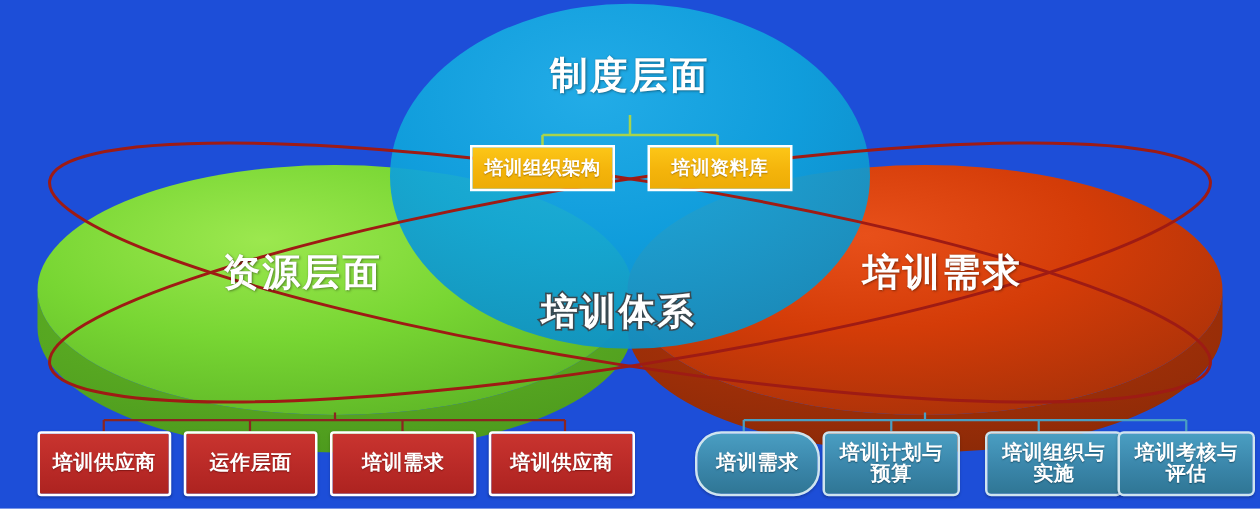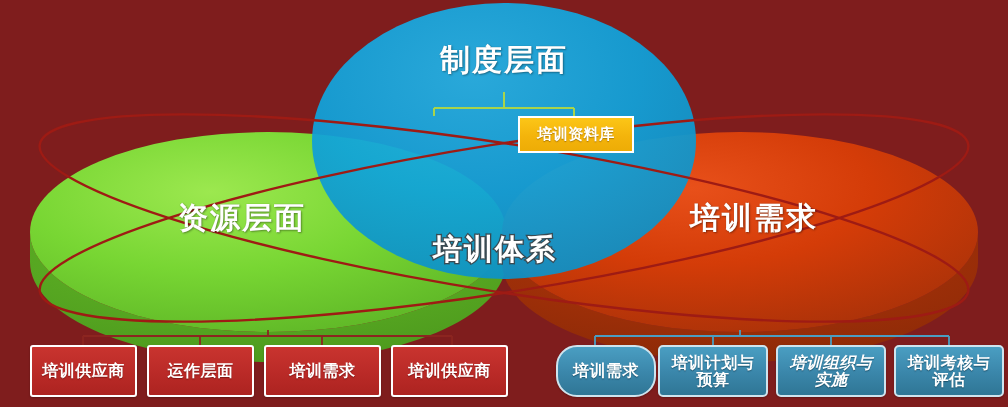--- a/index.html
+++ b/index.html
@@ -4,21 +4,21 @@
 <style>
   html, body {
     margin: 0;
     padding: 0;
     background: #ffffff;
   }
   #stage {
     position: relative;
     width: 1008px;
     height: 407px;
-    background: #7f1d1d;
+    background: #1d4ed8;
     overflow: hidden;
     font-family: "Liberation Sans", "DejaVu Sans", sans-serif;
   }
   #venn-svg {
     position: absolute;
     left: 0;
     top: 0;
     width: 1008px;
     height: 407px;
   }
@@ -107,21 +107,21 @@
     text-shadow: 0 1px 1px rgba(10,50,70,.6);
   }
 
   #lcard-0 { left: 0px;   width: 107px; }
   #lcard-1 { left: 117px; width: 107px; }
   #lcard-2 { left: 234px; width: 117px; }
   #lcard-3 { left: 361px; width: 117px; }
 
   #rcard-0 { left: 16px;   width: 100px; border-radius: 21px; }
   #rcard-1 { left: 118px; width: 110px; }
-  #rcard-2 { left: 236px; width: 110px; font-style: italic; }
+  #rcard-2 { left: 248px; width: 110px; }
   #rcard-3 { left: 354px; width: 110px; }
 </style>
 </head>
 <body>
 
 <div id="stage">
 
   <svg id="venn-svg" viewBox="0 0 1008 407">
     <defs>
       <radialGradient id="gradGreen" cx="38%" cy="30%" r="82%">
@@ -195,20 +195,21 @@
       <path d="M 949 336 L 949 345"></path>
     </g>
   </svg>
 
   <div class="ellipse-title" id="title-blue">制度层面</div>
   <div class="ellipse-title" id="title-green">资源层面</div>
   <div class="ellipse-title" id="title-red">培训需求</div>
 
   <div id="title-center">培训体系</div>
 
+  <div class="yellow-box" id="ybox-0">培训组织架构</div>
   <div class="yellow-box" id="ybox-1">培训资料库</div>
 
   <div class="card-row" id="left-cards">
     <div class="card red" id="lcard-0">培训供应商</div>
     <div class="card red" id="lcard-1">运作层面</div>
     <div class="card red" id="lcard-2">培训需求</div>
     <div class="card red" id="lcard-3">培训供应商</div>
   </div>
 
   <div class="card-row" id="right-cards">

